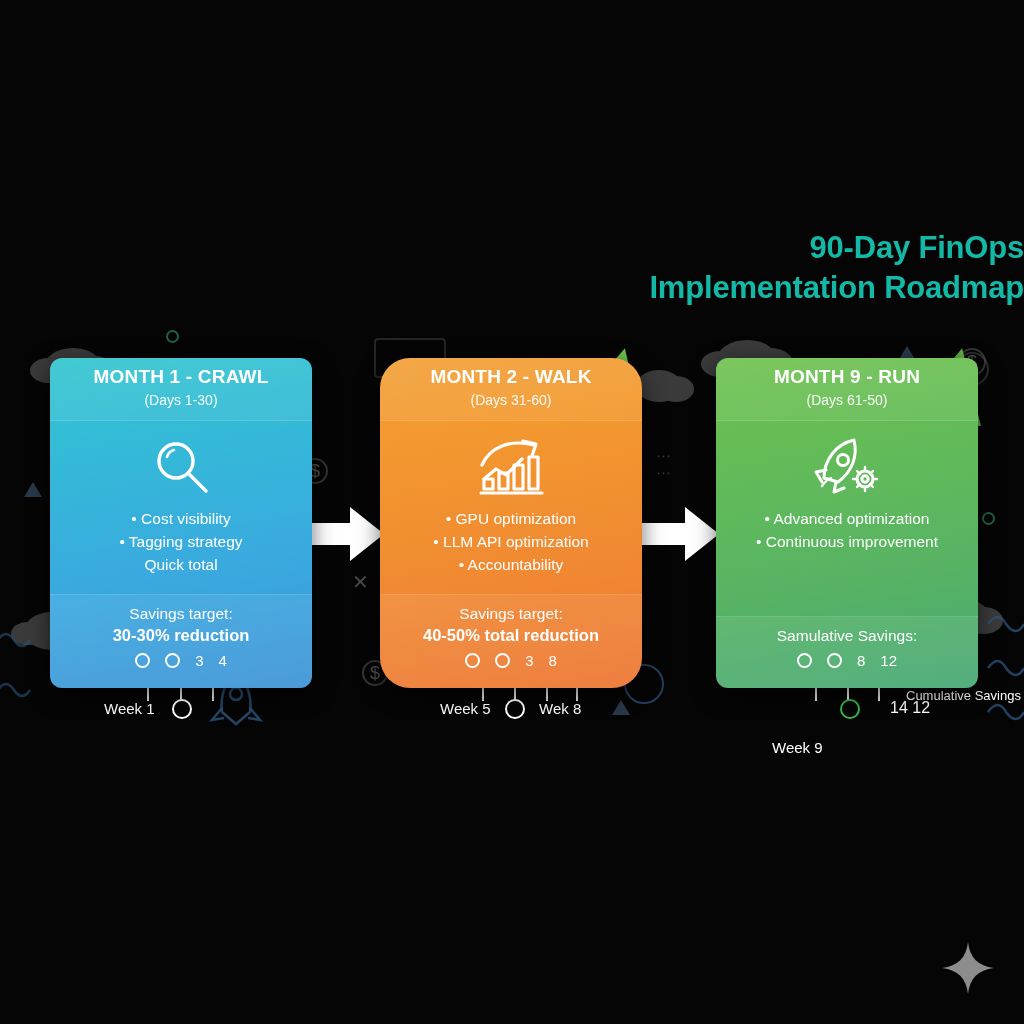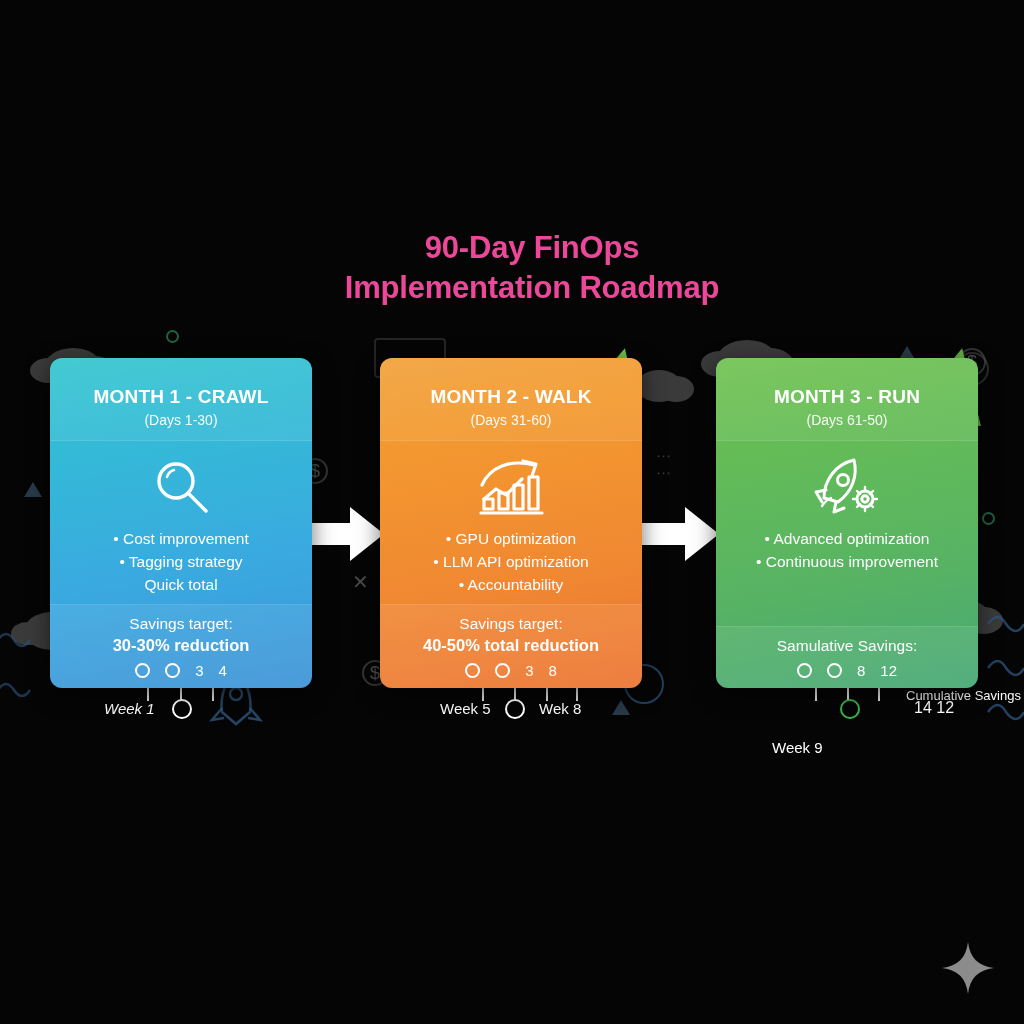--- a/index.html
+++ b/index.html
@@ -80,47 +80,47 @@
     border: 2px solid rgba(70,70,70,0.5);
     border-radius: 4px;
   }
 
   
   #title {
     position: absolute;
     top: 228px;
     left: 0;
     width: 1024px;
-    text-align: center;
-    color: #ec4899;
+    text-align: right;
+    color: #14b8a6;
     font-size: 31px;
     font-weight: bold;
     line-height: 40px;
     letter-spacing: -0.2px;
     padding-left: 40px;
   }
   #title .l2 { display: block; }
 
   
   .card {
     position: absolute;
     top: 358px;
     width: 262px;
     height: 330px;
     border-radius: 12px;
     overflow: hidden;
     color: #ffffff;
     box-shadow: 0 6px 22px rgba(0,0,0,0.55);
   }
   #card-0 { left: 50px;  background: linear-gradient(170deg, #35c6ce 0%, #33bcd6 22%, #3aa8e0 66%, #3c93d6 100%); }
-  #card-1 { left: 380px; background: linear-gradient(170deg, #f3a23a 0%, #f3992f 22%, #f08832 66%, #ec7430 100%); }
+  #card-1 { left: 380px; background: linear-gradient(170deg, #f3a23a 0%, #f3992f 22%, #f08832 66%, #ec7430 100%); border-radius: 30px; }
   #card-2 { left: 716px; background: linear-gradient(170deg, #72c352 0%, #66bd55 22%, #57b364 66%, #45a873 100%); }
 
   .card-head {
-    padding-top: 28px;
+    padding-top: 8px;
     padding-bottom: 12px;
     text-align: center;
     background: rgba(255,255,255,0.07);
     border-bottom: 1px solid rgba(255,255,255,0.12);
   }
   .card-title {
     font-size: 19px;
     font-weight: bold;
     letter-spacing: 0.2px;
   }
@@ -148,21 +148,21 @@
   }
   .bullets .b { white-space: nowrap; }
 
   .card-foot {
     position: absolute;
     left: 0;
     right: 0;
     bottom: 0;
     background: rgba(255,255,255,0.08);
     border-top: 1px solid rgba(255,255,255,0.10);
-    padding: 8px 0 6px;
+    padding: 8px 0 16px;
     text-align: center;
     margin-top: 23px;
   }
   .foot-label { font-size: 15.5px; line-height: 21px; }
   .foot-value { font-size: 16.5px; font-weight: bold; line-height: 22px; }
 
   .marker-row {
     margin-top: 2px;
     display: flex;
     justify-content: center;
@@ -207,21 +207,20 @@
     width: 20px; height: 20px;
     border-radius: 50%;
     border: 2px solid #ffffff;
   }
   .axis-circle.green { border-color: #39b54a; }
   .axis-num {
     position: absolute;
     color: #ffffff;
     font-size: 16px;
     white-space: nowrap;
-    margin-left: 24px;
   }
 
   #legend-label {
     position: absolute;
     left: 906px;
     top: 688px;
     color: #ffffff;
     font-size: 13px;
     white-space: nowrap;
   }
@@ -305,21 +304,21 @@
       <div class="card-sub">(Days 1-30)</div>
     </div>
     <div class="card-icon">
       <svg width="62" height="62" viewBox="0 0 62 62" fill="none" stroke="#ffffff" stroke-width="3.4" stroke-linecap="round">
         <circle cx="26" cy="26" r="17"></circle>
         <path d="M38 38 L56 56"></path>
         <path d="M17 22 a10 10 0 0 1 7 -7" stroke-width="2.6"></path>
       </svg>
     </div>
     <div class="bullets">
-      <div class="b">• Cost improvement</div>
+      <div class="b">• Cost visibility</div>
       <div class="b">• Tagging strategy</div>
       <div class="b">Quick total</div>
     </div>
     <div class="card-foot">
       <div class="foot-label">Savings target:</div>
       <div class="foot-value">30-30% reduction</div>
       <div class="marker-row">
         <span class="o"></span>
         <span class="o"></span>
         <span>3</span>
@@ -357,21 +356,21 @@
         <span class="o"></span>
         <span class="o"></span>
         <span>3</span>
         <span>8</span>
       </div>
     </div>
   </div>
 
   <div class="card" id="card-2" style="z-index:6;">
     <div class="card-head">
-      <div class="card-title">MONTH 3 - RUN</div>
+      <div class="card-title">MONTH 9 - RUN</div>
       <div class="card-sub">(Days 61-50)</div>
     </div>
     <div class="card-icon">
       <svg width="74" height="64" viewBox="0 0 74 64" fill="none" stroke="#ffffff" stroke-width="3" stroke-linecap="round" stroke-linejoin="round">
         <path d="M14 44 C14 26 26 10 44 6 C48 22 42 38 28 48 Z"></path>
         <circle cx="33" cy="26" r="5.5"></circle>
         <path d="M16 36 L6 38 L12 48"></path>
         <path d="M26 48 L24 58 L34 54"></path>
         <path d="M12 52 q4 -6 9 -8" stroke-width="2.4"></path>
         <circle cx="55" cy="45" r="8"></circle>
@@ -398,21 +397,21 @@
     <path d="M0 18 H44 V2 L78 29 L44 56 V40 H0 Z" fill="#ffffff"></path>
   </svg>
   <svg class="flow-arrow" id="arrow-1" viewBox="0 0 78 58">
     <path d="M0 18 H44 V2 L78 29 L44 56 V40 H0 Z" fill="#ffffff"></path>
   </svg>
 
   <div class="axis-group" style="left:0; top:0;">
     <div class="tick" style="left:147px; top:688px;"></div>
     <div class="tick" style="left:180px; top:688px;"></div>
     <div class="tick" style="left:212px; top:688px;"></div>
-    <div class="week-label" style="left:104px; top:700px;font-style:italic;">Week 1</div>
+    <div class="week-label" style="left:104px; top:700px;">Week 1</div>
     <div class="axis-circle" style="left:172px; top:699px;"></div>
   </div>
 
   <div class="axis-group" style="left:0; top:0;">
     <div class="tick" style="left:482px; top:688px;"></div>
     <div class="tick" style="left:514px; top:688px;"></div>
     <div class="tick" style="left:546px; top:688px;"></div>
     <div class="tick" style="left:576px; top:688px;"></div>
     <div class="week-label" style="left:440px; top:700px;">Week 5</div>
     <div class="axis-circle" style="left:505px; top:699px;"></div>

